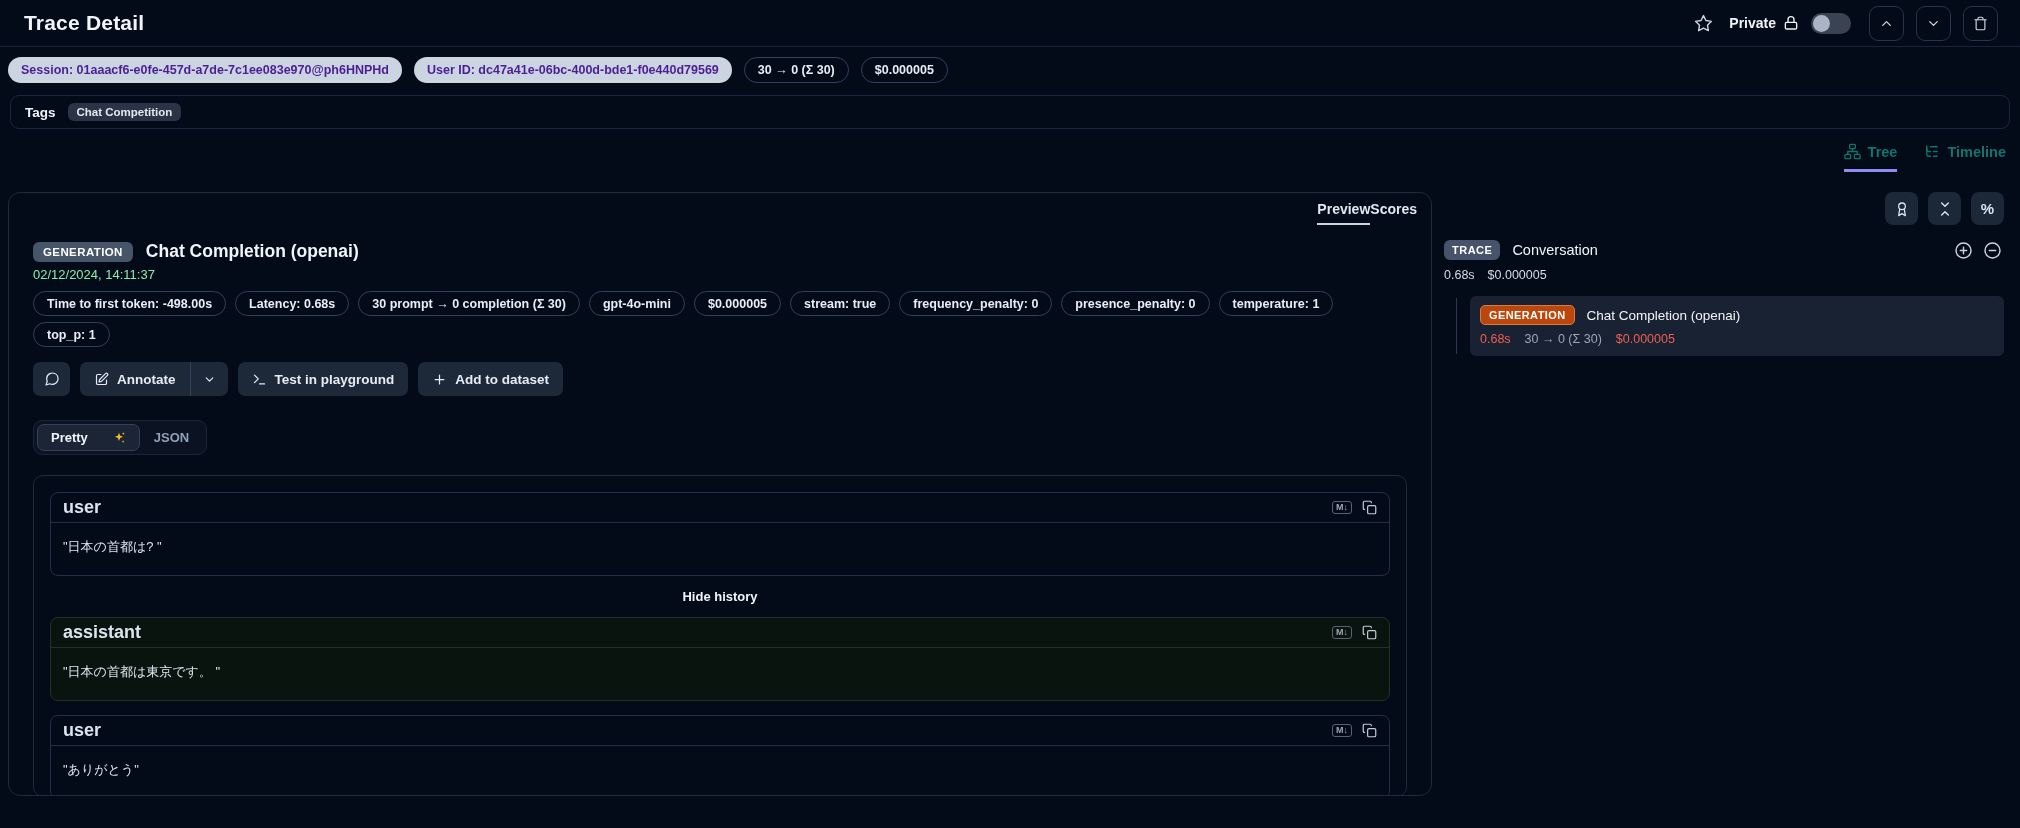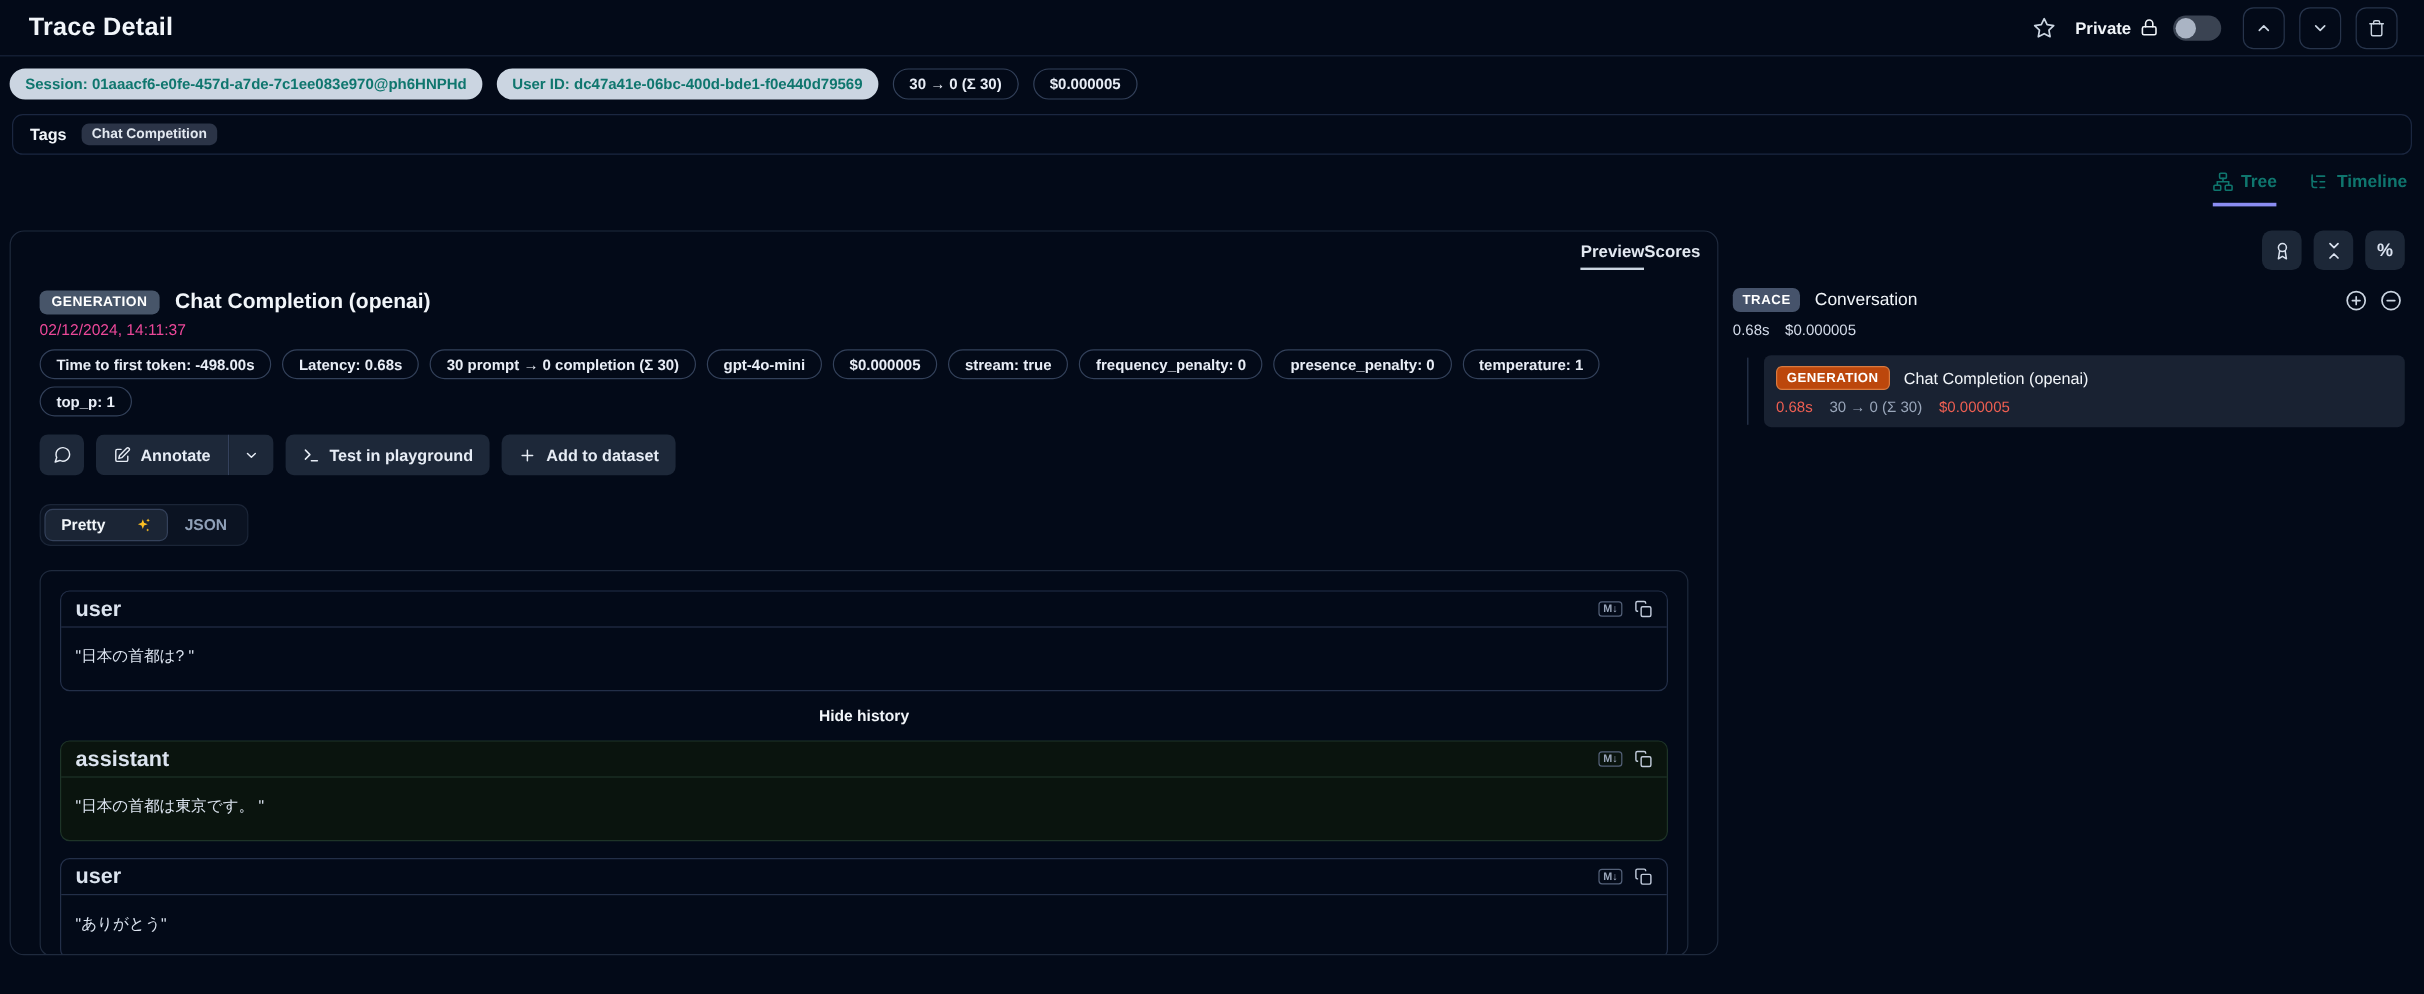--- a/index.html
+++ b/index.html
@@ -19,21 +19,21 @@
   .ghost-btn { background:none; border:none; color:#cbd5e1; cursor:pointer; padding:4px; }
   .private-wrap { display:flex; align-items:flex-start; gap:7px; color:#f1f5f9; font-size:14px; font-weight:700; }
   .toggle { width:40px; height:21px; border-radius:999px; background:#8e99ab66; position:relative; cursor:pointer; margin-right:6px; }
   .toggle .knob { position:absolute; left:2px; top:2px; width:17px; height:17px; border-radius:50%; background:#aab4c4; }
   .icon-btn { width:35px; height:35px; border:1px solid #27344b; border-radius:9px; background:transparent; color:#cbd5e1; display:flex; align-items:center; justify-content:center; cursor:pointer; }
   .hdr-divider { height:1px; background:#18233a; width:100%; }
 
   
   .meta-row { display:flex; align-items:center; gap:12px; padding:10px 8px 8px; }
   .pill { display:inline-flex; align-items:center; height:26px; padding:0 13px; border-radius:999px; font-size:12.5px; font-weight:700; white-space:nowrap; }
-  .pill.fill { background:#cbd5e1; color:#0f766e; }
+  .pill.fill { background:#cbd5e1; color:#4c1d95; }
   .pill.outline { border:1px solid #33415a; color:#e8edf6; background:transparent; }
 
   
   .tags-box { margin:4px 10px 0; height:34px; border:1px solid #1b2740; border-radius:9px; display:flex; align-items:center; gap:12px; padding:0 14px; }
   .tags-label { font-size:13.5px; font-weight:700; }
   .tag-chip { background:#2b3447; color:#e2e8f0; font-size:11.5px; font-weight:700; padding:3px 9px; border-radius:6px; cursor:pointer; }
 
   
   .view-tabs { display:flex; justify-content:flex-end; gap:26px; padding:14px 14px 0 0; }
   .vtab { display:flex; align-items:flex-end; gap:7px; font-size:14.5px; font-weight:600; color:#0f766e; padding-bottom:9px; border-bottom:3px solid transparent; cursor:pointer; }
@@ -43,21 +43,21 @@
   .content { display:flex; gap:12px; padding:20px 8px 0; align-items:flex-start; }
   .main-panel { width:1424px; height:604px; border:1px solid #1f2a3d; border-radius:12px; overflow:hidden; }
   .panel-tabs { display:flex; justify-content:flex-end; padding:8px 14px 0 0; }
   .ptab { font-size:14px; font-weight:600; color:#e2e8f0; padding-bottom:6px; border-bottom:2px solid transparent; cursor:pointer; }
   .ptab.active { border-bottom-color:#cbd5e1; }
   .panel-body { padding:10px 24px 0; }
 
   .obs-header { display:flex; align-items:center; gap:13px; margin-top:6px; }
   .type-badge { background:#475569; color:#fff; font-size:11.5px; font-weight:700; letter-spacing:.4px; padding:4px 10px; border-radius:6px; }
   .obs-title { font-size:17.5px; font-weight:700; }
-  .timestamp { margin-top:5px; font-size:13px; color:#ec4899; }
+  .timestamp { margin-top:5px; font-size:13px; color:#86efac; }
 
   .badges-row { display:flex; gap:9px; margin-top:9px; flex-wrap:nowrap; }
   .badges-row.second { margin-top:6px; }
   .badges-row .pill { height:25px; font-size:12.5px; }
 
   .actions-row { display:flex; gap:10px; margin-top:15px; align-items:center; }
   .act-btn { display:flex; align-items:center; gap:8px; height:34px; padding:0 14px; background:#1d2839; border:none; border-radius:7px; color:#e6ecf5; font-size:13.5px; font-weight:700; cursor:pointer; font-family:inherit; }
   .act-btn.square { width:37px; padding:0; justify-content:center; }
   .split { display:flex; align-items:stretch; border-radius:7px; overflow:hidden; }
   .split .act-btn { border-radius:0; }

